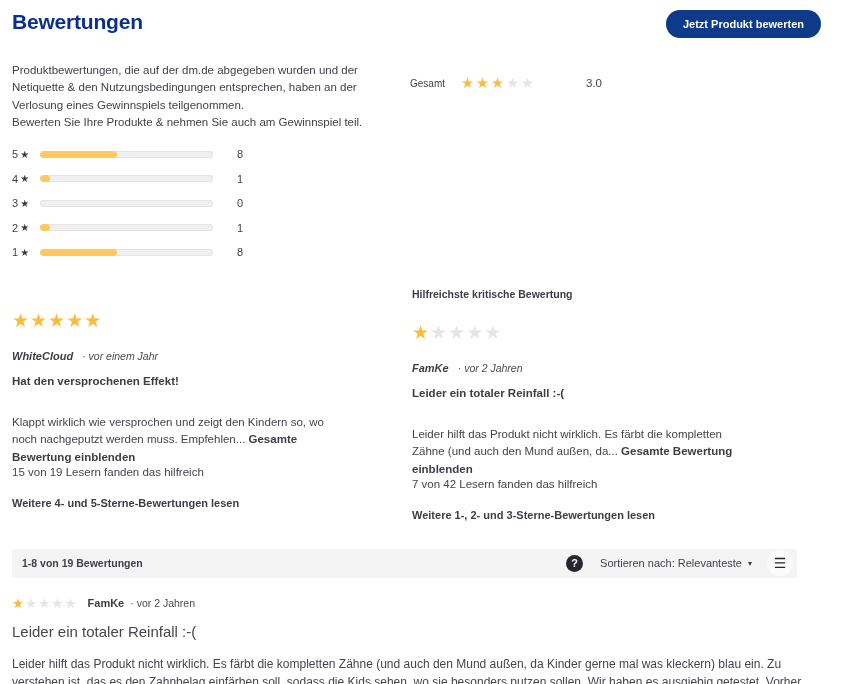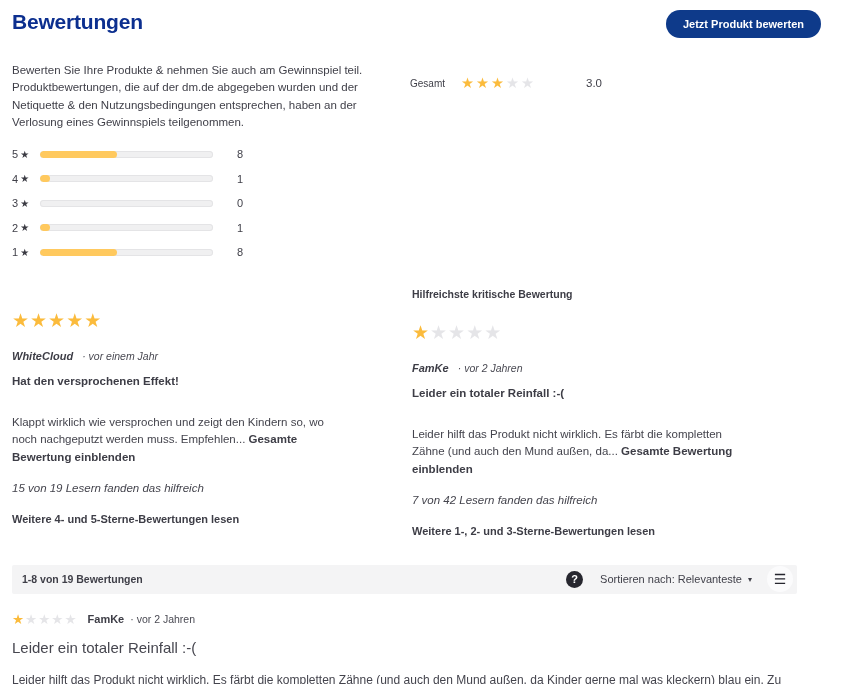--- a/index.html
+++ b/index.html
@@ -47,21 +47,21 @@
   .hcard { width:392px; }
   .hcard + .hcard { margin-left:8px; }
   .hlabel { font-size:10.5px; font-weight:bold; color:#3d3d46; }
   .hstars { margin-top:21px; font-size:19px; letter-spacing:1px; }
   .hauthor-row { margin-top:18px; font-size:11px; color:#4a4a53;font-style:italic; }
   .hauthor { font-weight:bold; color:#3d3d46; }
   .hdate { margin-left:6px; font-size:10.5px; }
   .htitle { margin-top:13px; font-size:11.5px; font-weight:bold; color:#3d3d46; }
   .hbody { margin-top:27px; font-size:11.5px; line-height:1.5; color:#44444d; width:330px; }
   .hlink { font-weight:bold; color:#3d3d46; cursor:pointer; }
-  .hhelpful { margin-top:16px; font-size:11.5px; color:#44444d;font-style:italic; }
+  .hhelpful { font-size:11.5px; color:#44444d; }
   .hmore { margin-top:19px; font-size:11px; font-weight:bold; color:#3d3d46; cursor:pointer; width:fit-content; }
 
   
   .toolbar { margin-top:28px; width:785px; height:29px; background:#f4f4f5; border-radius:2px;
              display:flex; align-items:center; padding:0 4px 0 10px; }
   .tcount { font-size:10.5px; font-weight:bold; color:#3f3f48; }
   .tright { margin-left:auto; display:flex; align-items:center; }
   .thelp { width:17px; height:17px; border-radius:50%; background:#26262e; color:#fff;
            font-size:11px; font-weight:bold; display:flex; align-items:center; justify-content:center; cursor:pointer; }
   .tsort { margin-left:17px; font-size:11px; color:#3f3f48; cursor:pointer; display:flex; align-items:center; }
@@ -83,22 +83,22 @@
 
 <div class="main">
 
   <div class="header">
     <h1 class="page-title">Bewertungen</h1>
     <button class="rate-btn">Jetzt Produkt bewerten</button>
   </div>
 
   <div class="summary">
     <div class="intro">
+      <div>Produktbewertungen, die auf der dm.de abgegeben wurden und der Netiquette &amp; den Nutzungsbedingungen entsprechen, haben an der Verlosung eines Gewinnspiels teilgenommen.</div>
       <div>Bewerten Sie Ihre Produkte &amp; nehmen Sie auch am Gewinnspiel teil.</div>
-      <div>Produktbewertungen, die auf der dm.de abgegeben wurden und der Netiquette &amp; den Nutzungsbedingungen entsprechen, haben an der Verlosung eines Gewinnspiels teilgenommen.</div>
     </div>
     <div class="overall">
       <span class="overall-label">Gesamt</span>
       <span class="overall-stars"><span class="st f">★</span><span class="st f">★</span><span class="st f">★</span><span class="st e">★</span><span class="st e">★</span></span>
       <span class="overall-value">3.0</span>
     </div>
   </div>
 
   <div class="breakdown">
     <div class="brow">

